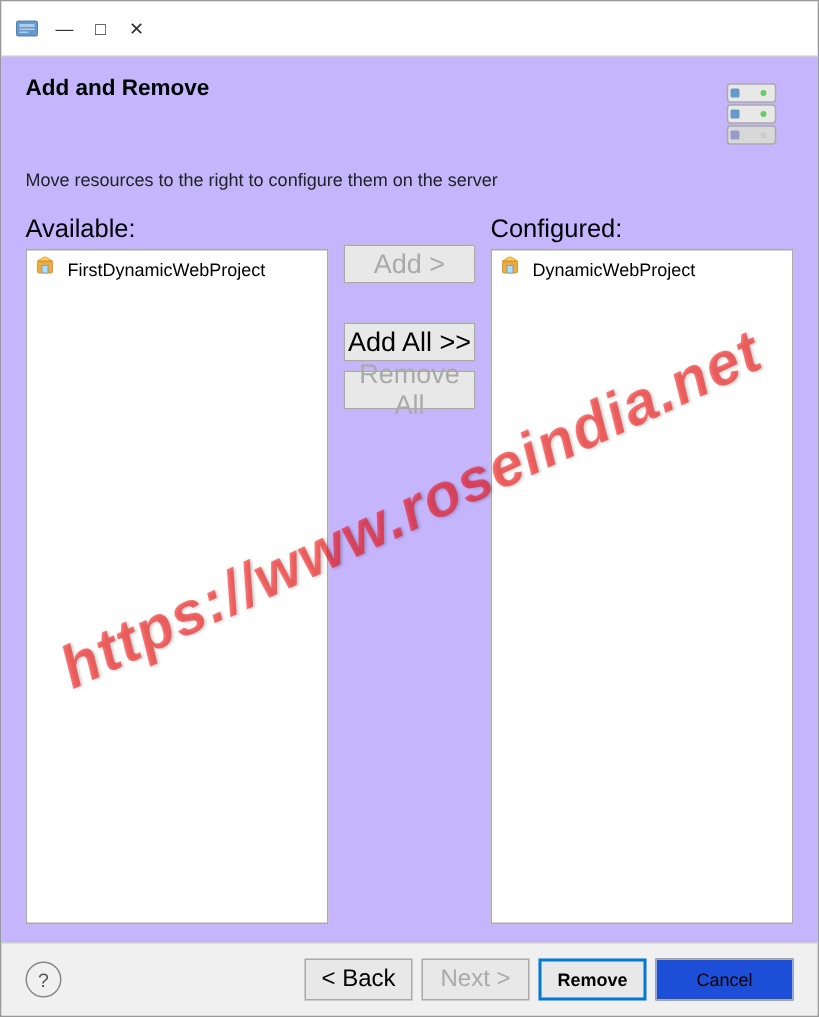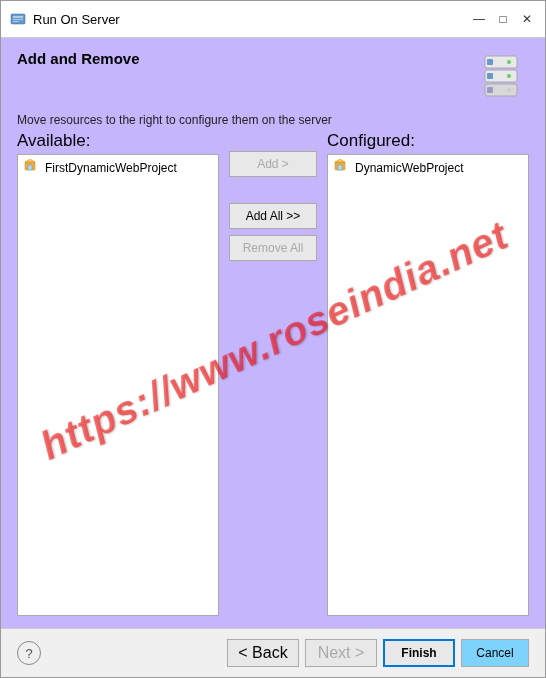--- a/index.html
+++ b/index.html
@@ -89,21 +89,21 @@
       align-items: flex-start;
       margin-bottom: 8px;
     }
 
     .header-text {
       flex: 1;
     }
 
     .instruction-text {
       font-size: 12px;
-      margin-bottom: 4px;
+      margin-bottom: 16px;
       color: #222;
     }
 
     .panels-row {
       display: flex;
       flex: 1;
       gap: 0;
       min-height: 0;
     }
 
@@ -152,21 +152,21 @@
       gap: 6px;
       min-width: 100px;
     }
 
     .action-btn {
       width: 88px;
       height: 26px;
       background: #e8e8e8;
       border: 1px solid #aaa;
       cursor: pointer;
-      font-size: 12px;
+      font-size: 18px;
       display: flex;
       align-items: center;
       justify-content: center;
       color: #555;
     }
 
     .action-btn:disabled,
     .action-btn.disabled {
       color: #aaa;
       cursor: default;
@@ -223,23 +223,23 @@
       width: 72px;
       height: 28px;
       background: #e8e8e8;
       border: 2px solid #0078d4;
       cursor: pointer;
       font-size: 12px;
       font-weight: bold;
     }
 
     .cancel-btn {
-      width: 68px;
+      width: 92px;
       height: 28px;
-      background: #7dd3fc;
+      background: #1d4ed8;
       border: 1px solid #aaa;
       cursor: pointer;
       font-size: 12px;
     }
 
     
     .watermark {
       position: absolute;
       top: 0;
       left: 0;
@@ -271,21 +271,20 @@
 
   <div class="title-bar">
     <div class="title-bar-icon">
       <svg width="18" height="18" viewBox="0 0 18 18">
         <rect x="2" y="4" width="14" height="10" rx="1" fill="#6699cc" stroke="#336699" stroke-width="0.5"></rect>
         <rect x="4" y="6" width="10" height="2" fill="#fff" opacity="0.5"></rect>
         <rect x="4" y="9" width="10" height="1" fill="#fff" opacity="0.5"></rect>
         <rect x="4" y="11" width="6" height="1" fill="#fff" opacity="0.5"></rect>
       </svg>
     </div>
-    <span class="title-bar-text">Run On Server</span>
     <div class="title-bar-controls">
       <button class="title-btn">—</button>
       <button class="title-btn">□</button>
       <button class="title-btn close">✕</button>
     </div>
   </div>
 
   <div class="content-area">
 
     <div class="header-row">
@@ -353,21 +352,21 @@
 
     </div>
   </div>
 
   <div class="footer">
     <div class="footer-left">
       <button class="help-btn">?</button>
     </div>
     <button class="nav-btn">&lt; Back</button>
     <button class="nav-btn" disabled="">Next &gt;</button>
-    <button class="finish-btn">Finish</button>
+    <button class="finish-btn">Remove</button>
     <button class="cancel-btn">Cancel</button>
   </div>
 
   <div class="watermark">
     <div class="watermark-text">
       https://www.roseindia.net
     </div>
   </div>
 
 </div>

